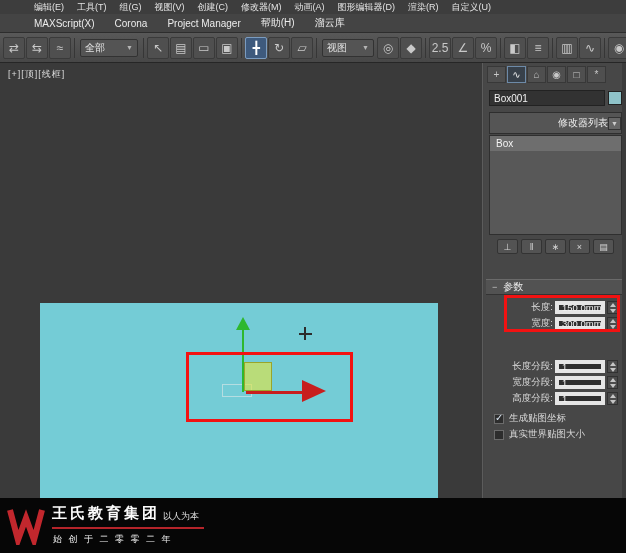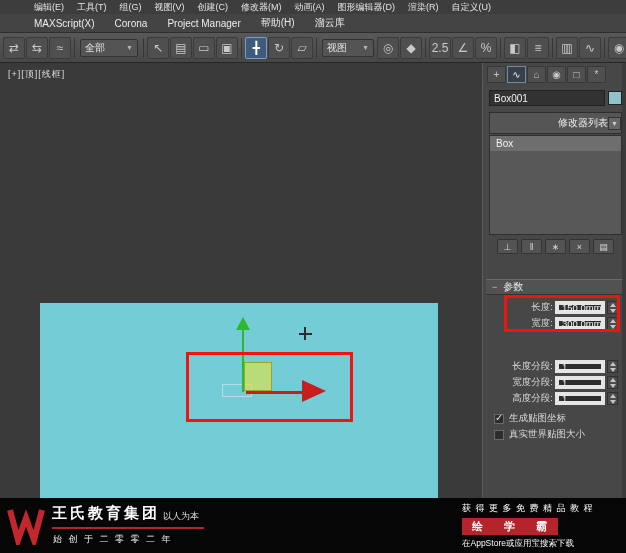--- a/index.html
+++ b/index.html
@@ -288,18 +288,13 @@
 <div class="anno anno-params"></div>
 
 <div class="bottombar">
   <svg class="wlogo" width="40" height="40" viewBox="0 0 40 40">
     <path d="M4 5 L12 35 L20 13 L28 35 L36 5" stroke="#c2272d" stroke-width="6" fill="none"></path>
   </svg>
   <span class="brand">王氏教育集团</span>
   <span class="slogan">以人为本</span>
   <div class="redline"></div>
   <div class="since">始 创 于 二 零 零 二 年</div>
-  <div class="promo">
-    <div class="promo-top">获 得 更 多 免 费 精 品 教 程</div>
-    <div class="promo-brand">绘 学 霸</div>
-    <div class="promo-bottom">在AppStore或应用宝搜索下载</div>
-  </div>
 </div>
 
 </body></html>

